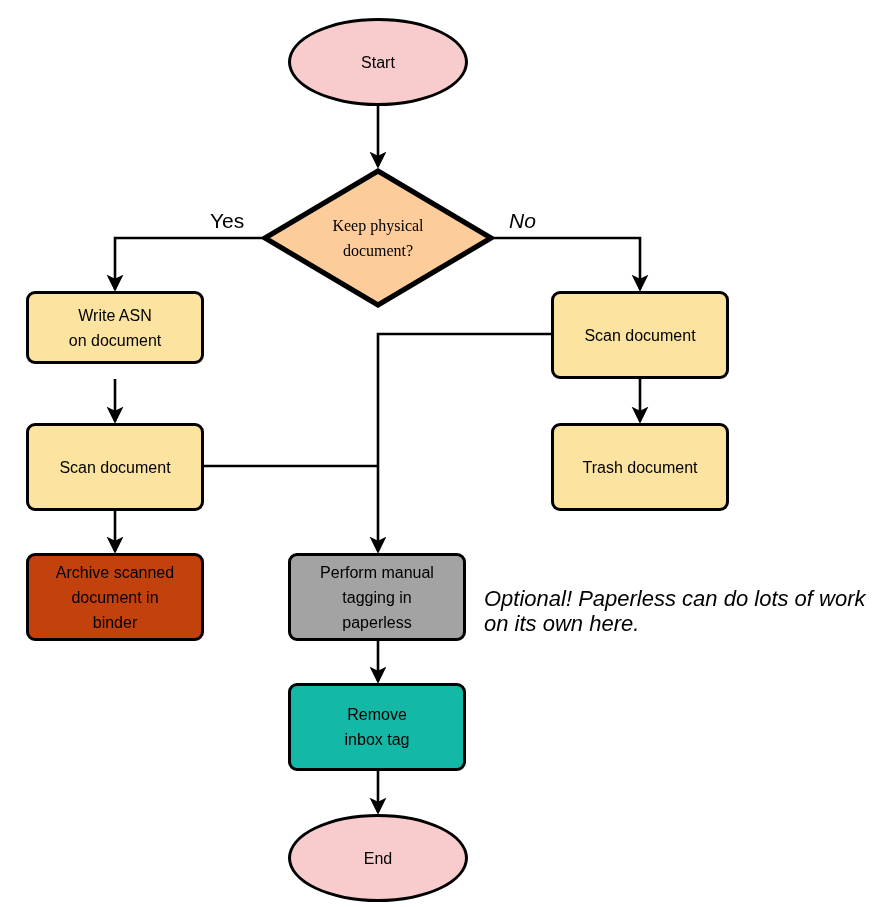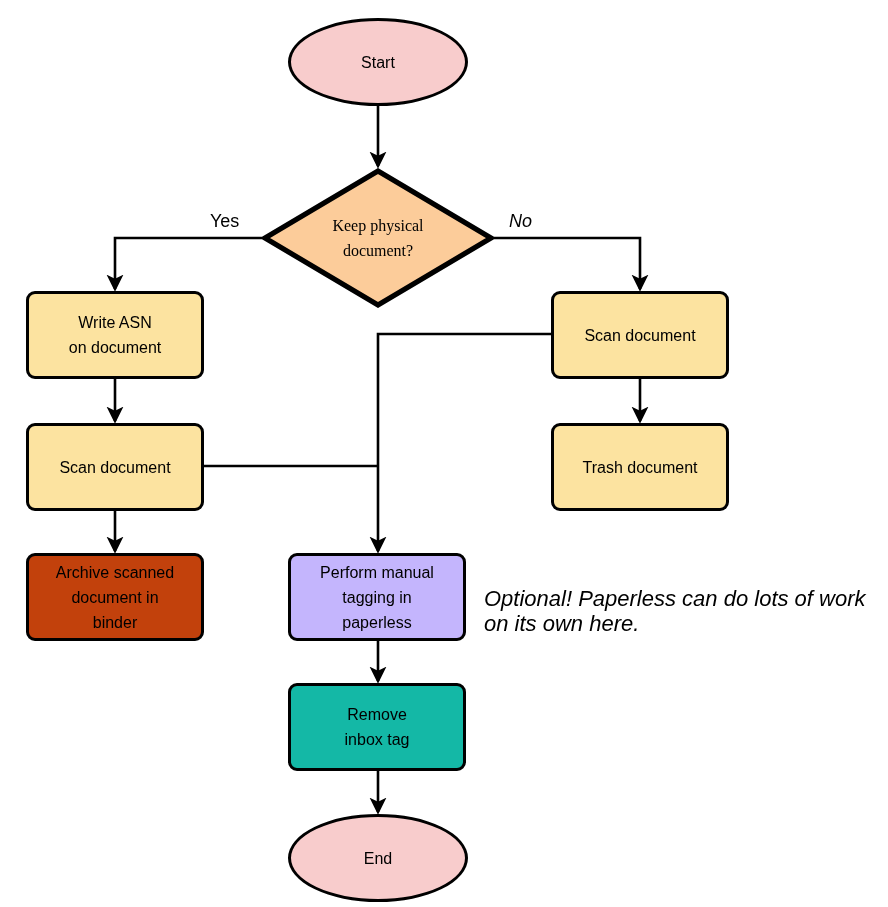--- a/index.html
+++ b/index.html
@@ -60,21 +60,21 @@
     z-index: 1;
   }
   .diamond-label {
     position: relative;
     z-index: 2;
     width: 100%;
     text-align: center;
   }
   .edge-label {
     position: absolute;
-    font-size: 18px;
+    font-size: 21px;
     line-height: 20px;
     color: #000000;
     z-index: 4;
     white-space: nowrap;
   }
   .annotation {
     position: absolute;
     font-style: italic;
     font-size: 22px;
     line-height: 25px;
@@ -128,21 +128,21 @@
   </div>
 
   <div class="node node-decision" style="left:262px; top:168px; width:232px; height:140px;">
     <svg class="diamond-shape" viewBox="0 0 232 140" preserveAspectRatio="none">
       <polygon points="116,3 229,70 116,137 3,70" fill="#fccc9a" stroke="#000000" stroke-width="5.2" stroke-linejoin="miter"></polygon>
     </svg>
     <span class="nlabel diamond-label">Keep physical
 document?</span>
   </div>
 
-  <div class="node node-process" style="left:26px; top:291px; width:178px; height:88px; background:#fce3a0;">
+  <div class="node node-process" style="left:26px; top:291px; width:178px; height:73px; background:#fce3a0;">
     <span class="nlabel">Write ASN
 on document</span>
   </div>
 
   <div class="node node-process" style="left:26px; top:423px; width:178px; height:88px; background:#fce3a0;">
     <span class="nlabel">Scan document</span>
   </div>
 
   <div class="node node-process" style="left:26px; top:553px; width:178px; height:88px; background:#c2410c;">
     <span class="nlabel">Archive scanned
@@ -151,21 +151,21 @@
   </div>
 
   <div class="node node-process" style="left:551px; top:291px; width:178px; height:88px; background:#fce3a0;">
     <span class="nlabel">Scan document</span>
   </div>
 
   <div class="node node-process" style="left:551px; top:423px; width:178px; height:88px; background:#fce3a0;">
     <span class="nlabel">Trash document</span>
   </div>
 
-  <div class="node node-process" style="left:288px; top:553px; width:178px; height:88px; background:#c4b5fd;">
+  <div class="node node-process" style="left:288px; top:553px; width:178px; height:88px; background:#a3a3a3;">
     <span class="nlabel">Perform manual
 tagging in
 paperless</span>
   </div>
 
   <div class="node node-process" style="left:288px; top:683px; width:178px; height:88px; background:#14b8a6;">
     <span class="nlabel">Remove
 inbox tag</span>
   </div>
 

